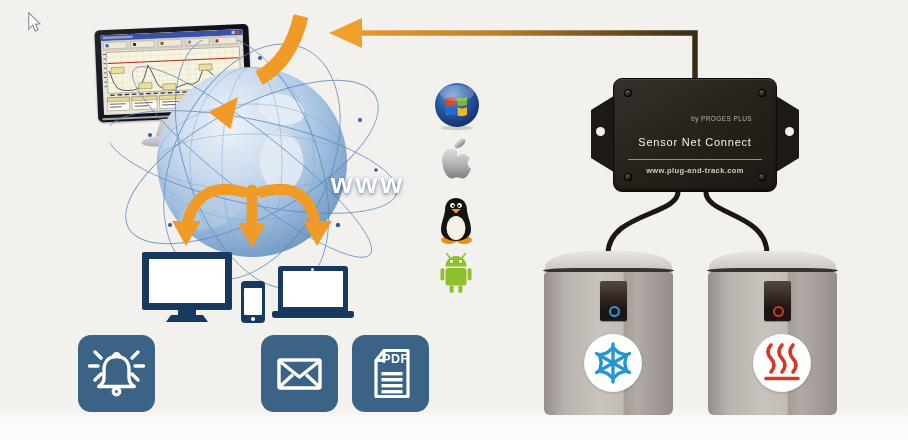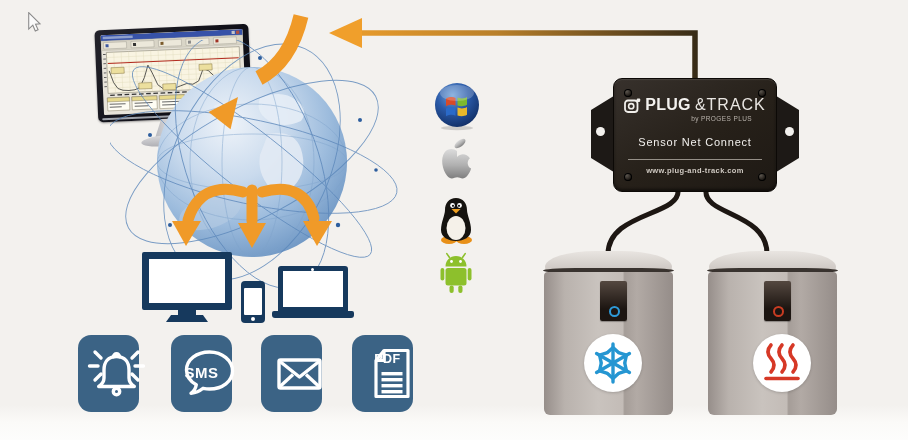--- a/index.html
+++ b/index.html
@@ -29,21 +29,21 @@
   .desktop-base{position:absolute;left:24px;top:63px;width:42px;height:7px;background:#16395d;clip-path:polygon(12% 0,88% 0,100% 100%,0 100%);}
   .phone-icon{left:241px;top:281px;width:24px;height:42px;background:#16395d;border-radius:4px;}
   .phone-screen{position:absolute;left:3px;top:7px;width:18px;height:27px;background:#fff;border-radius:1px;}
   .phone-dot{position:absolute;left:10px;bottom:2px;width:4px;height:4px;background:#fff;border-radius:50%;}
   .laptop-icon{left:272px;top:266px;width:82px;height:53px;}
   .laptop-screen{position:absolute;left:6px;top:0;width:70px;height:46px;background:#fff;border:5px solid #16395d;border-radius:3px 3px 0 0;box-sizing:border-box;}
   .laptop-cam{position:absolute;left:39px;top:1.5px;width:3px;height:3px;background:#fff;border-radius:50%;}
   .laptop-base{position:absolute;left:0;top:45px;width:82px;height:7px;background:#16395d;border-radius:2px 2px 3px 3px;}
 
   
-  .tile{width:61px;height:77px;background:#3b6385;border-radius:13px;top:335px;}
+  .tile{width:77px;height:77px;background:#3b6385;border-radius:13px;top:335px;}
   .tile svg{position:absolute;left:0;top:0;}
   .tile-label{position:absolute;width:100%;text-align:center;color:#fff;font-weight:bold;}
   .sms-label{top:29px;font-size:15px;letter-spacing:.5px;}
   .pdf-label{top:17px;left:5px;font-size:12.5px;letter-spacing:.5px;}
 
   
   .sensor-device{left:591px;top:76px;width:208px;height:118px;}
   .tab{position:absolute;top:18px;width:26px;height:80px;background:#1d1916;}
   .tab-left{left:0;clip-path:polygon(100% 0,0 20%,0 80%,100% 100%);}
   .tab-right{right:0;clip-path:polygon(0 0,100% 20%,100% 80%,0 100%);}
@@ -212,20 +212,21 @@
       <g fill="#2d5e9e">
         <circle cx="40" cy="95" r="2"></circle>
           <circle cx="250" cy="80" r="2"></circle>
           <circle cx="228" cy="185" r="2.2"></circle>
         <circle cx="60" cy="185" r="2"></circle>
           <circle cx="150" cy="18" r="2"></circle>
           <circle cx="112" cy="228" r="2"></circle>
         <circle cx="266" cy="130" r="1.8"></circle>
       </g>
     </svg>
+    <span class="www-label">www</span>
   </div>
 
   <svg class="abs" style="left:0;top:0;" width="908" height="440" viewBox="0 0 908 440">
     <defs>
       <linearGradient id="wireGrad" gradientUnits="userSpaceOnUse" x1="330" y1="0" x2="700" y2="0">
         <stop offset="0%" stop-color="#f0a02c"></stop>
           <stop offset="45%" stop-color="#b9802a"></stop>
           <stop offset="100%" stop-color="#352a17"></stop>
       </linearGradient>
     </defs>
@@ -283,28 +284,20 @@
         <path d="M35.5,21.8 a3,3 0 0 1 6,0"></path>
         <circle cx="38.5" cy="56.5" r="3.2"></circle>
         <path d="M17,17 L23,23"></path>
           <path d="M11.5,31 L20,31"></path>
           <path d="M17,45 L23,39"></path>
         <path d="M60,17 L54,23"></path>
           <path d="M65.5,31 L57,31"></path>
           <path d="M60,45 L54,39"></path>
       </g>
     </svg>
-  </div>
-  <div class="abs tile" style="left:171px;">
-    <svg width="77" height="77" viewBox="0 0 77 77">
-      <g fill="none" stroke="#fff" stroke-width="3.4" stroke-linejoin="round">
-        <path d="M38.5,17 c-13,0 -23,7.8 -23,18 c0,6.3 3.9,11.5 9.8,14.7 c-0.6,3.4 -2.5,6.5 -5.3,8.6 c4.6,-0.5 8.9,-2.4 12.1,-5 c2,0.4 4.2,0.7 6.4,0.7 c13,0 23,-7.8 23,-18 s-10,-19 -23,-19 z"></path>
-      </g>
-    </svg>
-    <span class="tile-label sms-label">SMS</span>
   </div>
   <div class="abs tile" style="left:261px;">
     <svg width="77" height="77" viewBox="0 0 77 77">
       <g fill="none" stroke="#fff" stroke-width="3.4" stroke-linejoin="round">
         <rect x="18" y="25" width="41" height="28" rx="1.5"></rect>
         <path d="M19,26.5 L38.5,42 L58,26.5"></path>
         <path d="M19,51.5 L32,39.5"></path>
           <path d="M58,51.5 L45,39.5"></path>
       </g>
     </svg>
@@ -383,29 +376,20 @@
   <div class="abs sensor-device">
     <div class="tab tab-left"></div>
     <div class="tab tab-right"></div>
     <div class="tab-hole hole-left"></div>
     <div class="tab-hole hole-right"></div>
     <div class="sensor-body">
       <div class="screw" style="left:10px;top:10px;"></div>
       <div class="screw" style="right:10px;top:10px;"></div>
       <div class="screw" style="left:10px;bottom:10px;"></div>
       <div class="screw" style="right:10px;bottom:10px;"></div>
-      <div class="logo-row">
-        <svg width="17" height="15" viewBox="0 0 17 15">
-          <rect x="1" y="2.5" width="12.5" height="11.5" rx="3" fill="none" stroke="#f0eeea" stroke-width="1.8"></rect>
-          <circle cx="7.2" cy="8.2" r="2.6" fill="none" stroke="#f0eeea" stroke-width="1.6"></circle>
-          <rect x="12.8" y="0.5" width="3.4" height="3.4" rx="0.8" fill="#f0eeea"></rect>
-        </svg>
-        <span class="brand-bold">PLUG</span>
-          <span class="brand-light">&amp;TRACK</span>
-      </div>
       <div class="byline">by PROGES PLUS</div>
       <div class="product-name">Sensor Net Connect</div>
       <div class="divider"></div>
       <div class="device-url">www.plug-and-track.com</div>
     </div>
   </div>
 
   <div class="abs container-unit cu-left">
     <div class="cu-cap"></div>
     <div class="cu-seam"></div>

